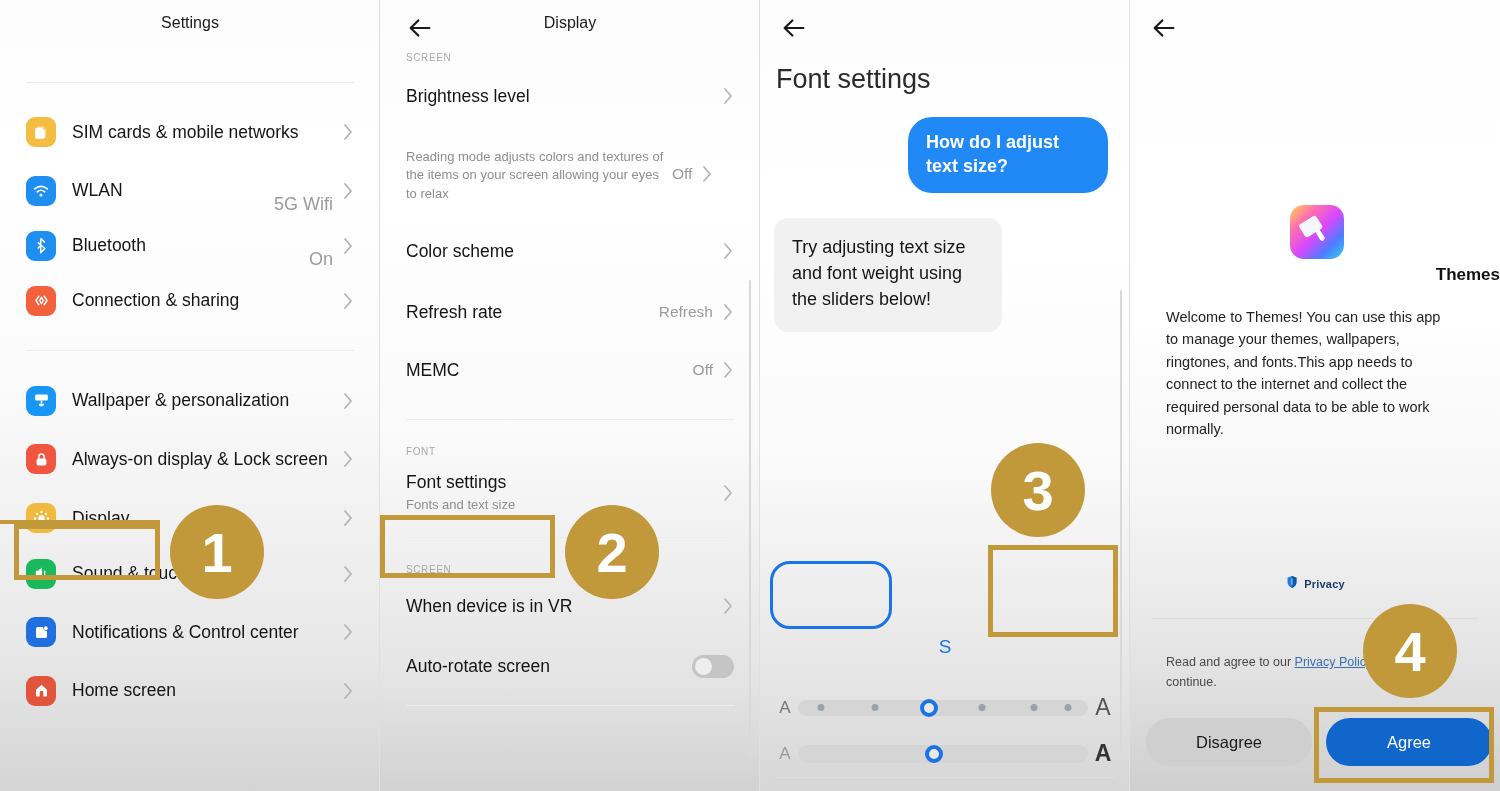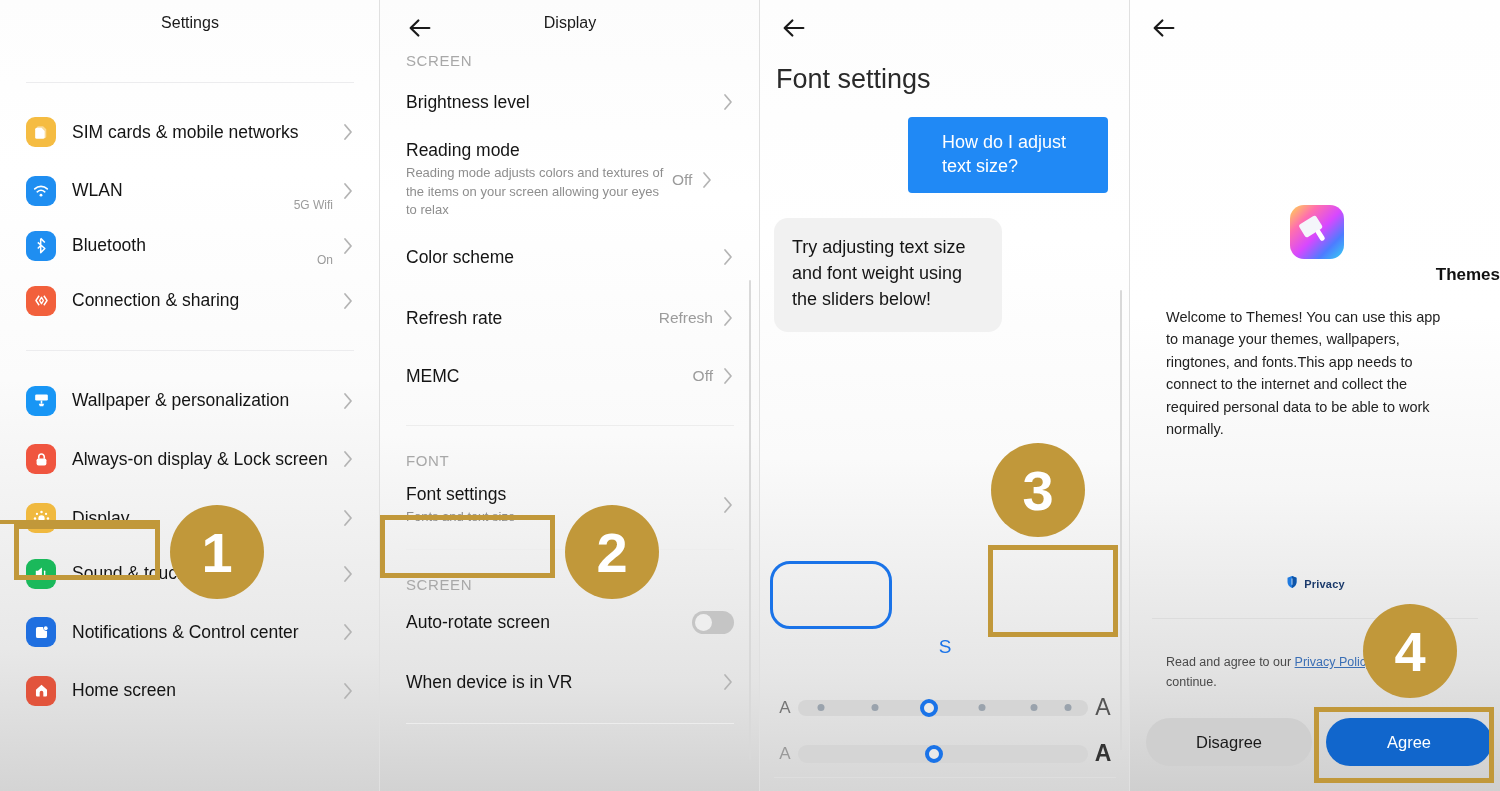--- a/index.html
+++ b/index.html
@@ -38,48 +38,48 @@
     position:relative; display:flex; align-items:center;
     padding: 0 26px 0 26px; min-height: 55px; cursor:pointer;
   }
   .s-icon {
     width: 30px; height: 30px; border-radius: 9px; flex: 0 0 30px;
     margin-right: 16px; position: relative;
     display:flex; align-items:center; justify-content:center;
   }
   .s-icon svg { display:block; }
   .s-label { font-size: 17.5px; color:#141414; line-height:1.3; flex:1; }
-  .s-value { font-size: 12px; color:#9b9b9b; margin-right:10px; white-space:nowrap;margin-top:28px; }
+  .s-value { font-size: 18px; color:#9b9b9b; margin-right:10px; white-space:nowrap;margin-top:28px; }
   .chev { color:#b4b4b4; flex:0 0 10px; }
   .chev svg { display:block; width:11px; height:18px; }
 
   
-  .d-cap { font-size: 15px; letter-spacing:.6px; color:#a8a8a8; padding: 0 26px; }
+  .d-cap { font-size: 10px; letter-spacing:.6px; color:#a8a8a8; padding: 0 26px; }
   .d-row { position:relative; display:flex; align-items:center; padding: 0 26px; cursor:pointer; }
   .d-main { flex:1; min-width:0; }
   .d-title { font-size: 17.5px; color:#141414; font-weight:500; }
   .d-sub { font-size: 13px; color:#8e8e8e; line-height:1.42; margin-top:3px; }
   .d-val { font-size:15.5px; color:#9b9b9b; margin:0 10px 0 8px; white-space:nowrap; }
   .d-hair { height:1px; background:#ededed; margin: 0 26px; }
   .toggle {
     width: 42px; height: 23px; border-radius: 12px; background: #c5c5c5;
     position: relative; flex: 0 0 42px; cursor: pointer;
   }
   .toggle::after{
     content:""; position:absolute; left:3px; top:3px; width:17px; height:17px;
     border-radius:50%; background:#eeeeee;
   }
   .vscroll { position:absolute; left:749px; top:280px; width:2px; height:480px; background:#d9d9d9; border-radius:2px; }
 
   
   .fs-title { font-size: 27px; color:#2a2a2a; padding: 8px 0 0 16px; font-weight:400; }
   .bubble-out {
     position:absolute; right: 22px; top: 117px; max-width: 200px;
-    background: #2089f5; color:#fff; border-radius: 4px;
-    padding: 14px 34px; font-size: 18px; line-height:1.32; font-weight:400;
+    background: #2089f5; color:#fff; border-radius: 24px;
+    padding: 14px 18px; font-size: 18px; line-height:1.32; font-weight:700;
   }
   .bubble-in {
     position:absolute; left: 14px; top: 218px; width: 228px;
     background:#f1f1f1; color:#151515; border-radius: 14px;
     padding: 16px 18px 20px 18px; font-size: 18px; line-height:1.45;
   }
   .font-chip-row { position:absolute; left:12px; right:12px; top:563px; display:flex; gap:10px; }
   .chip {
     flex:1; height:63px; border-radius:16px; background:#e3e3e3;
     display:flex; align-items:center; justify-content:center;
@@ -336,21 +336,20 @@
         </div>
       <div class="chev">
           <svg viewBox="0 0 11 18">
             <path d="M2 2l6 7-6 7" fill="none" stroke="currentColor" stroke-width="1.7" stroke-linecap="round" stroke-linejoin="round"></path>
           </svg>
         </div>
     </div>
 
     <div class="d-row" style="min-height:90px">
       <div class="d-main" style="max-width:258px">
-        <div class="d-title">Reading mode</div>
         <div class="d-sub">Reading mode adjusts colors and textures of the items on your screen allowing your eyes to relax</div>
       </div>
       <div class="d-val">Off</div>
       <div class="chev">
           <svg viewBox="0 0 11 18">
             <path d="M2 2l6 7-6 7" fill="none" stroke="currentColor" stroke-width="1.7" stroke-linecap="round" stroke-linejoin="round"></path>
           </svg>
         </div>
     </div>
 
@@ -406,36 +405,36 @@
           </svg>
         </div>
     </div>
 
     <div style="height:8px"></div>
     <div class="d-hair"></div>
     <div style="height:26px"></div>
 
     <div class="d-cap">SCREEN</div>
 
+    <div class="d-row" style="min-height:62px">
+      <div class="d-main">
+          <div class="d-title">When device is in VR</div>
+        </div>
+      <div class="chev">
+          <svg viewBox="0 0 11 18">
+            <path d="M2 2l6 7-6 7" fill="none" stroke="currentColor" stroke-width="1.7" stroke-linecap="round" stroke-linejoin="round"></path>
+          </svg>
+        </div>
+    </div>
+
     <div class="d-row" style="min-height:58px">
       <div class="d-main">
           <div class="d-title">Auto-rotate screen</div>
         </div>
       <div class="toggle"></div>
-    </div>
-
-    <div class="d-row" style="min-height:62px">
-      <div class="d-main">
-          <div class="d-title">When device is in VR</div>
-        </div>
-      <div class="chev">
-          <svg viewBox="0 0 11 18">
-            <path d="M2 2l6 7-6 7" fill="none" stroke="currentColor" stroke-width="1.7" stroke-linecap="round" stroke-linejoin="round"></path>
-          </svg>
-        </div>
     </div>
     <div style="height:10px"></div>
     <div class="d-hair"></div>
   </div>
   <div class="vscroll"></div>
   <div class="panel-edge" style="left:759px"></div>
 
   <div class="panel p3">
     <div class="hdr">
       <div class="back-arrow" style="left:20px">

